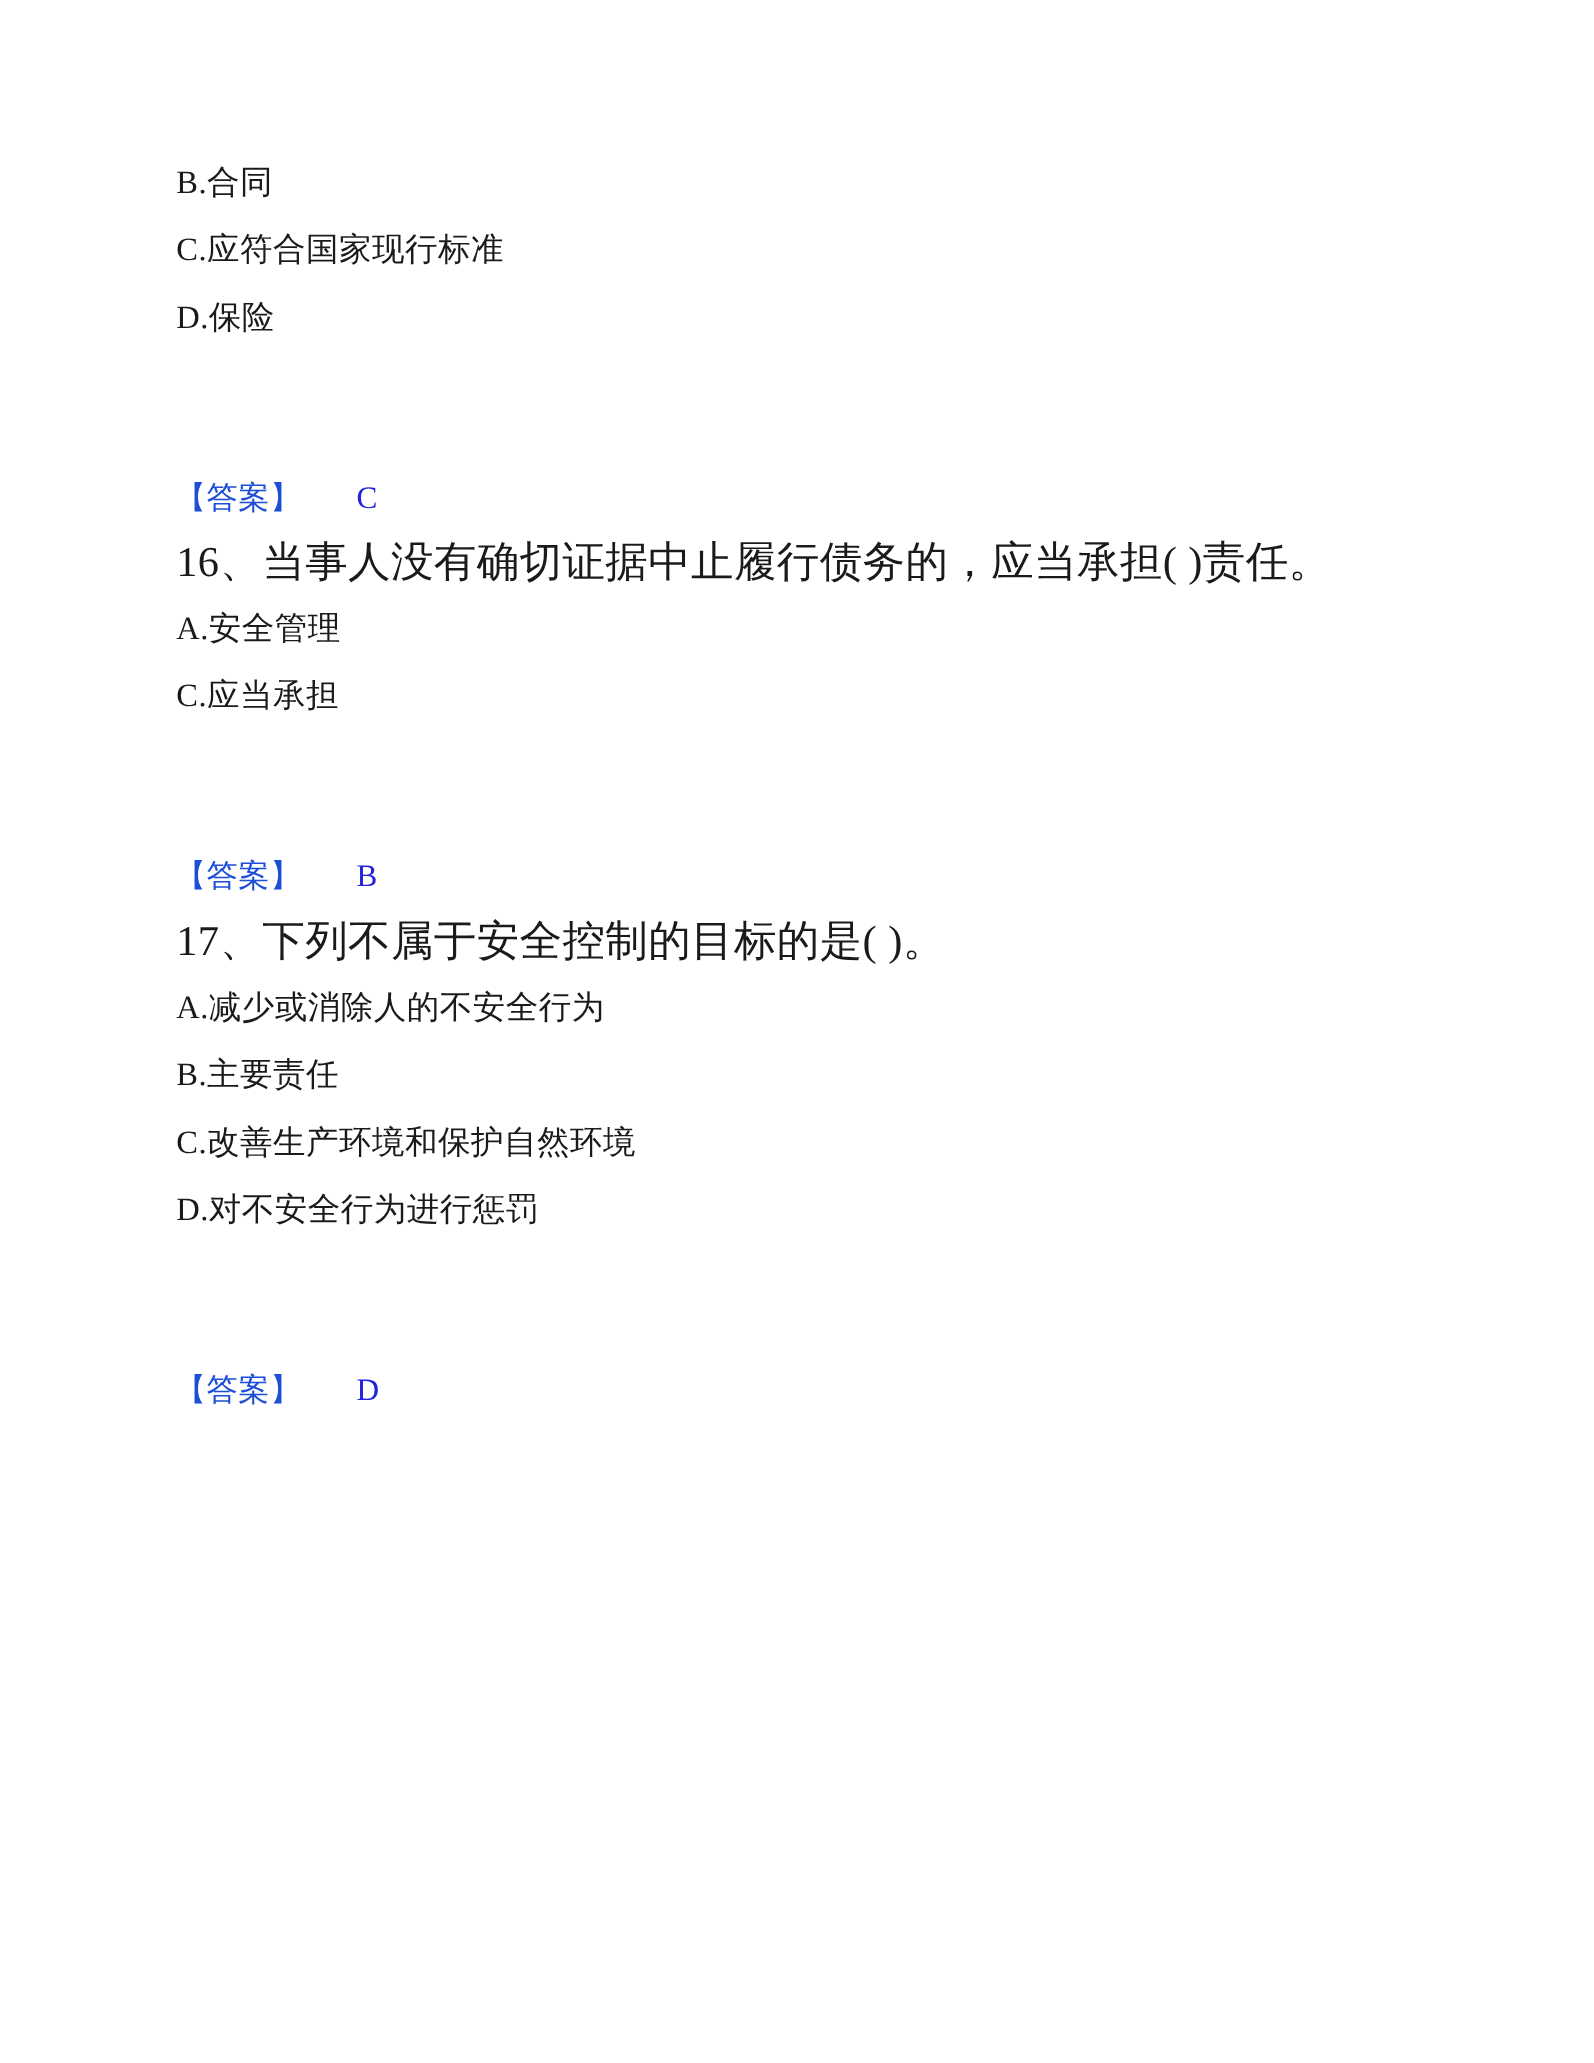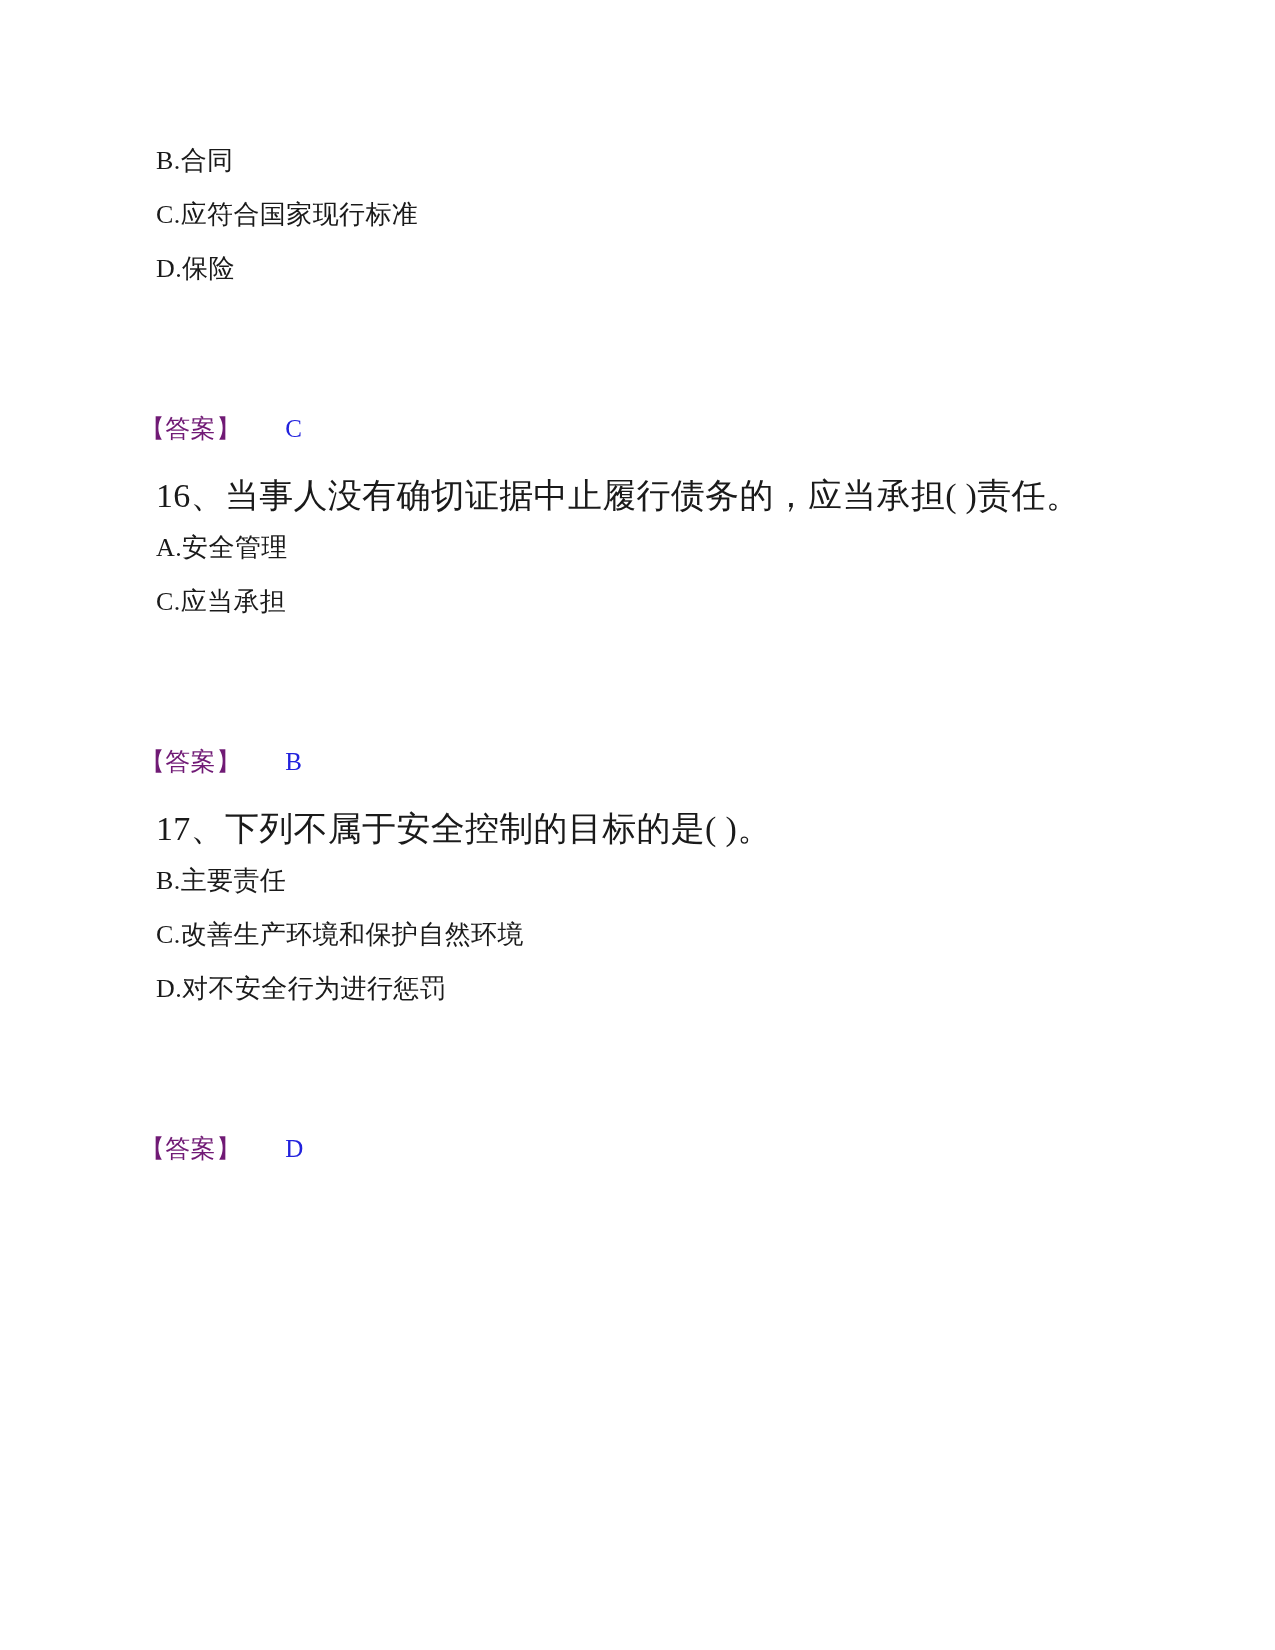--- a/index.html
+++ b/index.html
@@ -37,32 +37,32 @@
   }
   .answer-row {
     display: flex;
     align-items: baseline;
     color: #2222dd;
     font-size: 25px;
     line-height: 50px;
     letter-spacing: 0.3px;
   }
   .answer-label {
-    color: #701a75;
+    color: #1d4ed8;
     margin-right: 44px;
     white-space: pre;
   }
   .answer-value {
     color: #2222dd;
   }
   .gap-before-answer {
     height: 92px;
   }
   .block {
-    margin: 16px;
+    margin: 1px;
   }
 </style>
 </head>
 <body>
 
 <div class="page">
 
   <div class="spacer-top"></div>
 
   <div class="block">
@@ -86,20 +86,21 @@
 
   <div class="gap-before-answer"></div>
 
   <div class="answer-row">
     <span class="answer-label">【答案】</span>
     <span class="answer-value">B</span>
   </div>
 
   <div class="block">
     <div class="question">17、下列不属于安全控制的目标的是(  )。</div>
+    <div class="option">A.减少或消除人的不安全行为</div>
     <div class="option">B.主要责任</div>
     <div class="option">C.改善生产环境和保护自然环境</div>
     <div class="option">D.对不安全行为进行惩罚</div>
   </div>
 
   <div class="gap-before-answer"></div>
 
   <div class="answer-row">
     <span class="answer-label">【答案】</span>
     <span class="answer-value">D</span>

